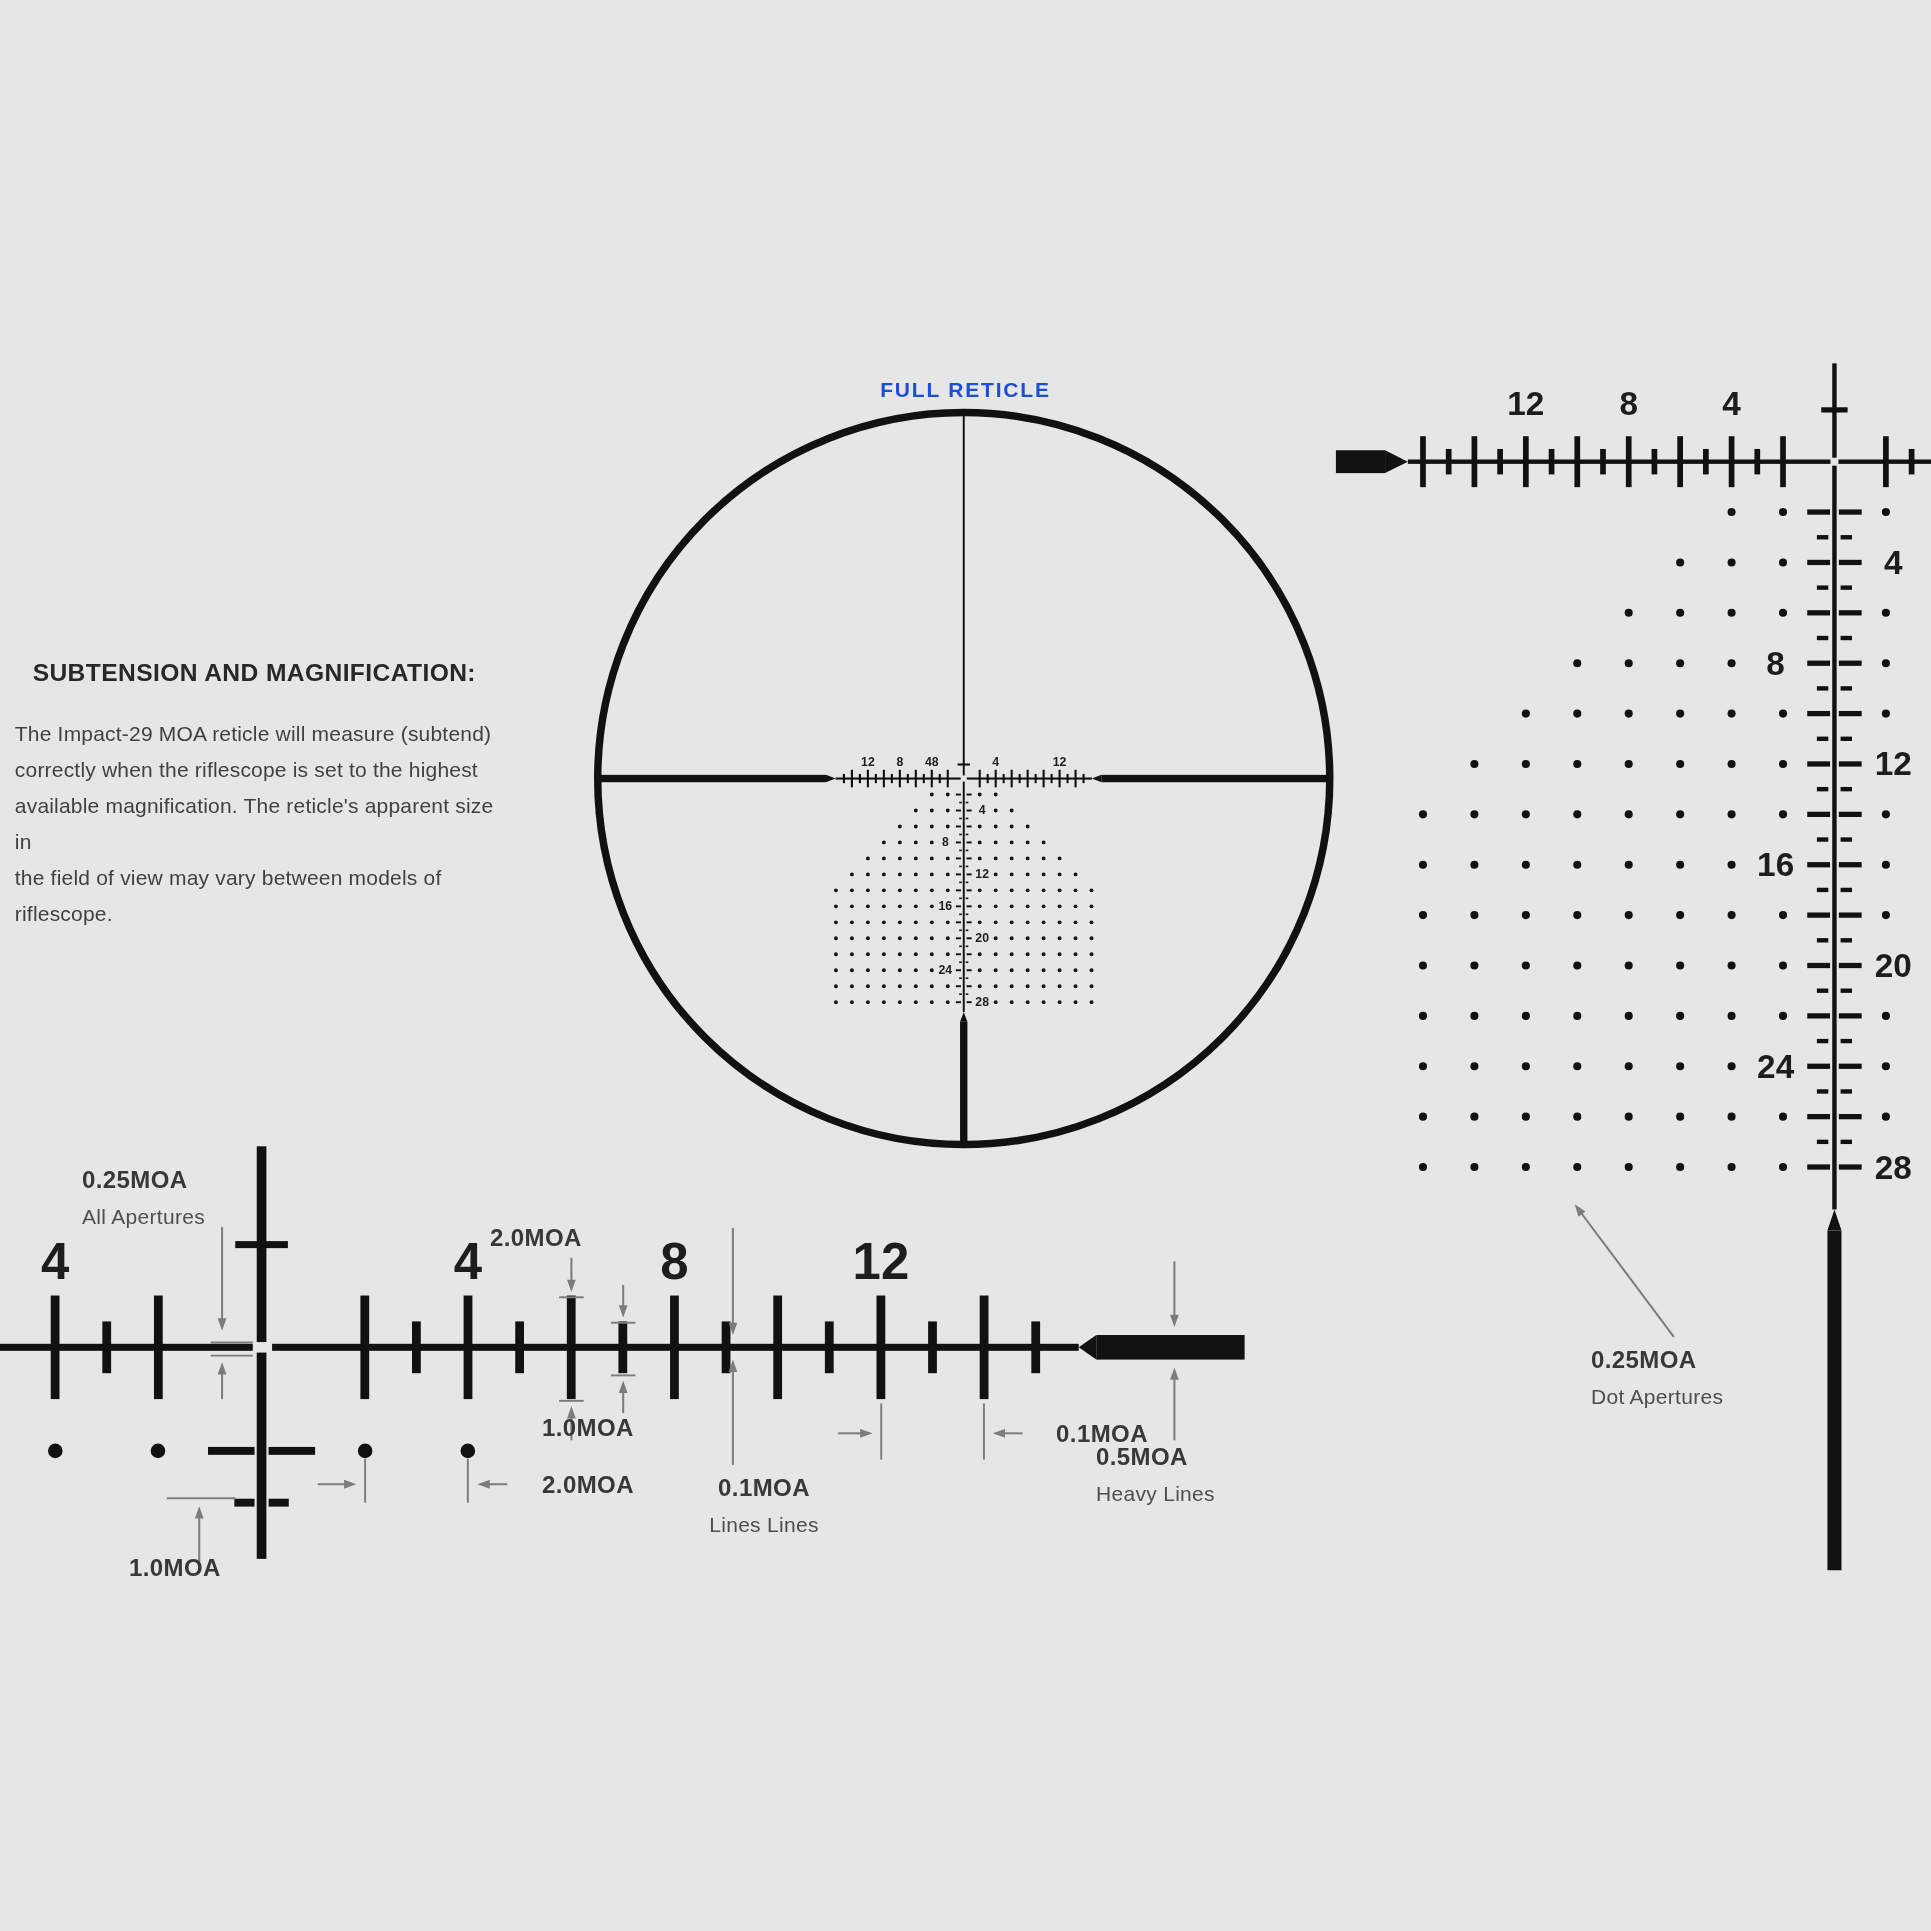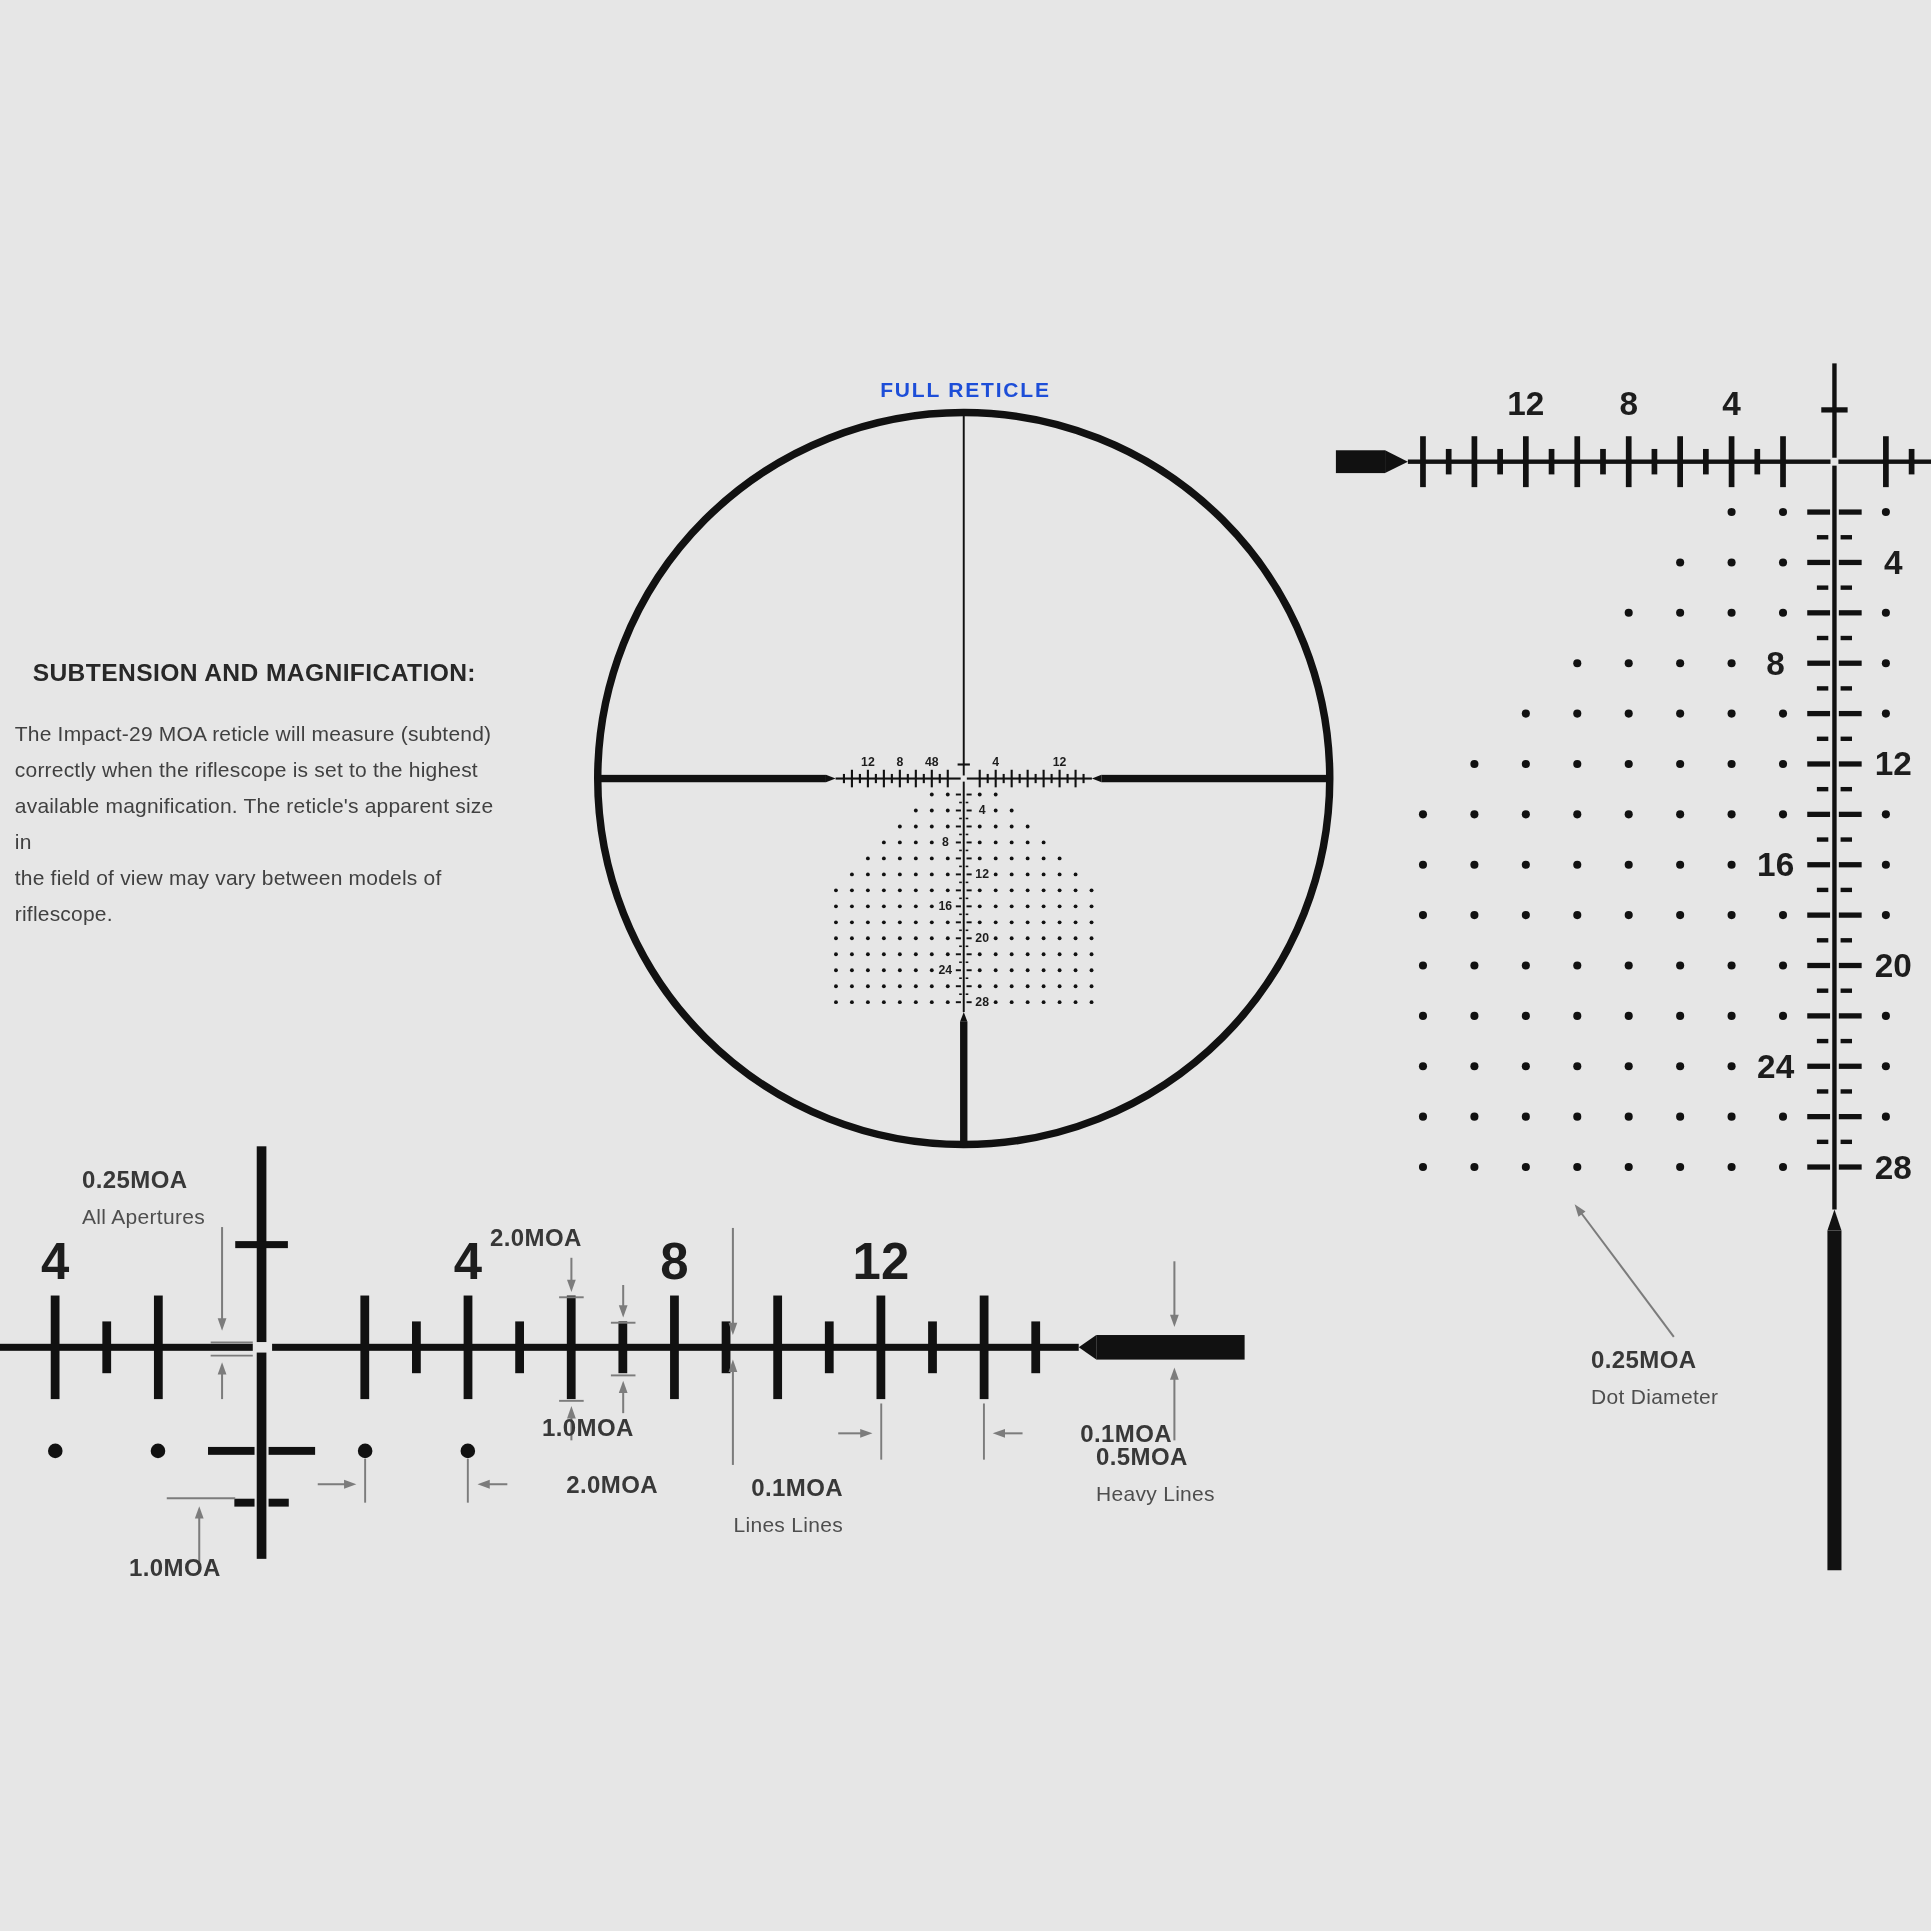--- a/index.html
+++ b/index.html
@@ -11,21 +11,21 @@
      font-size:21px;font-weight:bold;letter-spacing:1.8px;color:#1d4ed8;}
   #subtension{left:1.8px;top:658px;width:505px;}
   #subtension .heading{font-size:24.6px;font-weight:bold;letter-spacing:0.4px;color:#282828;
      margin:0 0 28px 0;line-height:30px;text-align:center;}
   #subtension .body{font-size:21px;line-height:36px;color:#414141;white-space:pre-line;
      letter-spacing:0.2px;margin:13px;}
   .ann{position:absolute;text-align:left;}
   .ann-value{font-size:24px;font-weight:bold;letter-spacing:0.4px;color:#383838;line-height:26px;}
   .ann-caption{font-size:21px;color:#4e4e4e;line-height:24px;margin-top:12px;letter-spacing:0.3px;}
   .ann-caption:empty{display:none;}
-  .ann.left{text-align:right;}
+  .ann.left{text-align:center;}
 </style>
 </head>
 <body>
 
 <div id="page">
 
   <svg id="scene" width="1931" height="1931" viewBox="0 0 2200 2200">
       <g>
         <circle cx="1098" cy="887" r="417" fill="none" stroke="#111111" stroke-width="8.5"></circle>
         <rect x="684" y="882.8" width="257" height="8.4" fill="#111111"></rect>
@@ -620,17 +620,17 @@
   <div class="ann" style="left:1096px;top:1444px;width:158px;">
     <div class="ann-value">0.5MOA</div>
     <div class="ann-caption">Heavy Lines</div>
   </div>
   <div class="ann" style="left:129px;top:1555px;width:140px;">
     <div class="ann-value">1.0MOA</div>
   </div>
 
   <div class="ann" style="left:1591px;top:1347px;width:193px;">
     <div class="ann-value">0.25MOA</div>
-    <div class="ann-caption">Dot Diameter</div>
+    <div class="ann-caption">Dot Apertures</div>
   </div>
 
 </div>
 
 
 </body></html>

